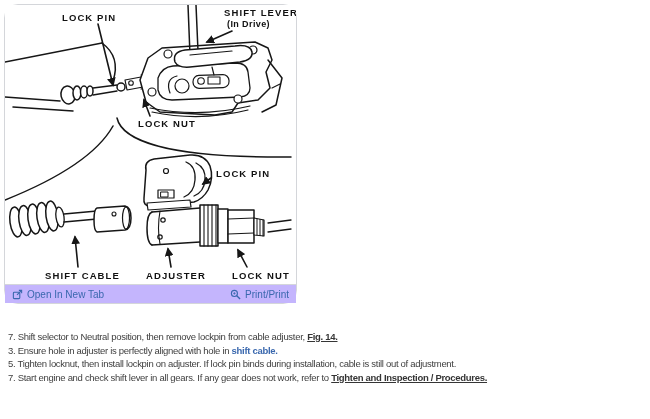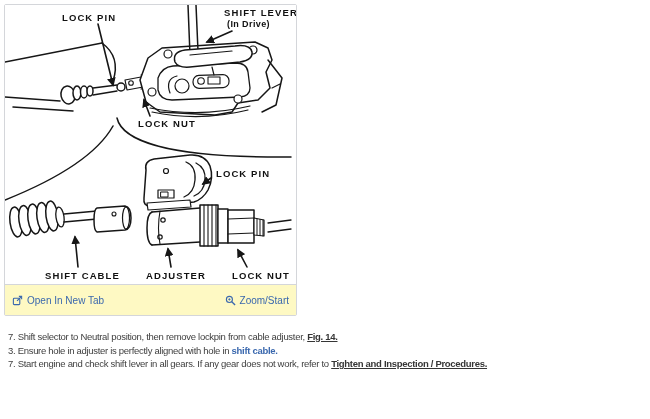--- a/index.html
+++ b/index.html
@@ -3,27 +3,27 @@
 <meta charset="utf-8">
 <style>
   html,body{margin:0;padding:0;}
   body{
     width:650px;height:419px;position:relative;background:#ffffff;
     font-family:"Liberation Sans", sans-serif;overflow:hidden;
   }
   
   .figure-panel{
     position:absolute;left:4px;top:4px;width:293px;box-sizing:border-box;
-    border:1px solid #d4d6da;border-radius:2px;background:#fff;
+    border:1px solid #d4d6da;border-radius:14px;background:#fff;
   }
   .diagram-wrap{width:291px;height:279px;background:#fff;}
   .diagram-wrap svg{display:block;}
   .fig-footer{
-    height:31px;box-sizing:border-box;border-top:1px solid #d4d6da;
-    background:#fef9c3;display:flex;align-items:center;justify-content:space-between;
+    height:19px;box-sizing:border-box;border-top:1px solid #d4d6da;
+    background:#c4b5fd;display:flex;align-items:center;justify-content:space-between;
     padding:0 7px;font-size:10px;
   }
   .fig-link{display:flex;align-items:center;gap:4px;color:#3a68ae;text-decoration:none;cursor:pointer;}
   .fig-link svg{display:block;}
   
   .dlabel{font-family:"Liberation Sans",sans-serif;font-weight:bold;font-size:9.5px;letter-spacing:1.1px;fill:#111;}
   .dlabel2{font-family:"Liberation Sans",sans-serif;font-weight:bold;font-size:9px;letter-spacing:0.4px;fill:#111;}
   
   .instructions{
     position:absolute;left:8px;top:330px;width:637px;
@@ -148,22 +148,23 @@
       <span>Open In New Tab</span>
     </a>
     <a class="fig-link">
       <span>
         <svg width="11" height="11" viewBox="0 0 12 12" stroke="#3a68ae">
           <circle cx="4.8" cy="4.8" r="3.3" fill="none" stroke-width="1.2"></circle>
           <path d="M7.4 7.4 L11 11" fill="none" stroke-width="1.5"></path>
           <path d="M3.5 4.8 h2.6 M4.8 3.5 v2.6" fill="none" stroke-width="0.9"></path>
         </svg>
       </span>
-      <span>Zoom/Start</span>
+      <span>Print/Print</span>
     </a>
   </div>
 </div>
 
 <div class="instructions">
     <p><span class="normal">7. Shift selector to Neutral position, then remove lockpin from cable adjuster, </span><span class="bold">Fig. 14.</span></p>
     <p><span class="normal">3. Ensure hole in adjuster is perfectly aligned with hole in </span><a class="link" href="#">shift cable.</a></p>
+    <p><span class="normal">5. Tighten locknut, then install lockpin on adjuster. If lock pin binds during installation, cable is still out of adjustment.</span></p>
     <p><span class="normal">7. Start engine and check shift lever in all gears. If any gear does not work, refer to </span><span class="bold">Tighten and Inspection / Procedures.</span></p>
   </div>
 
 </body></html>

